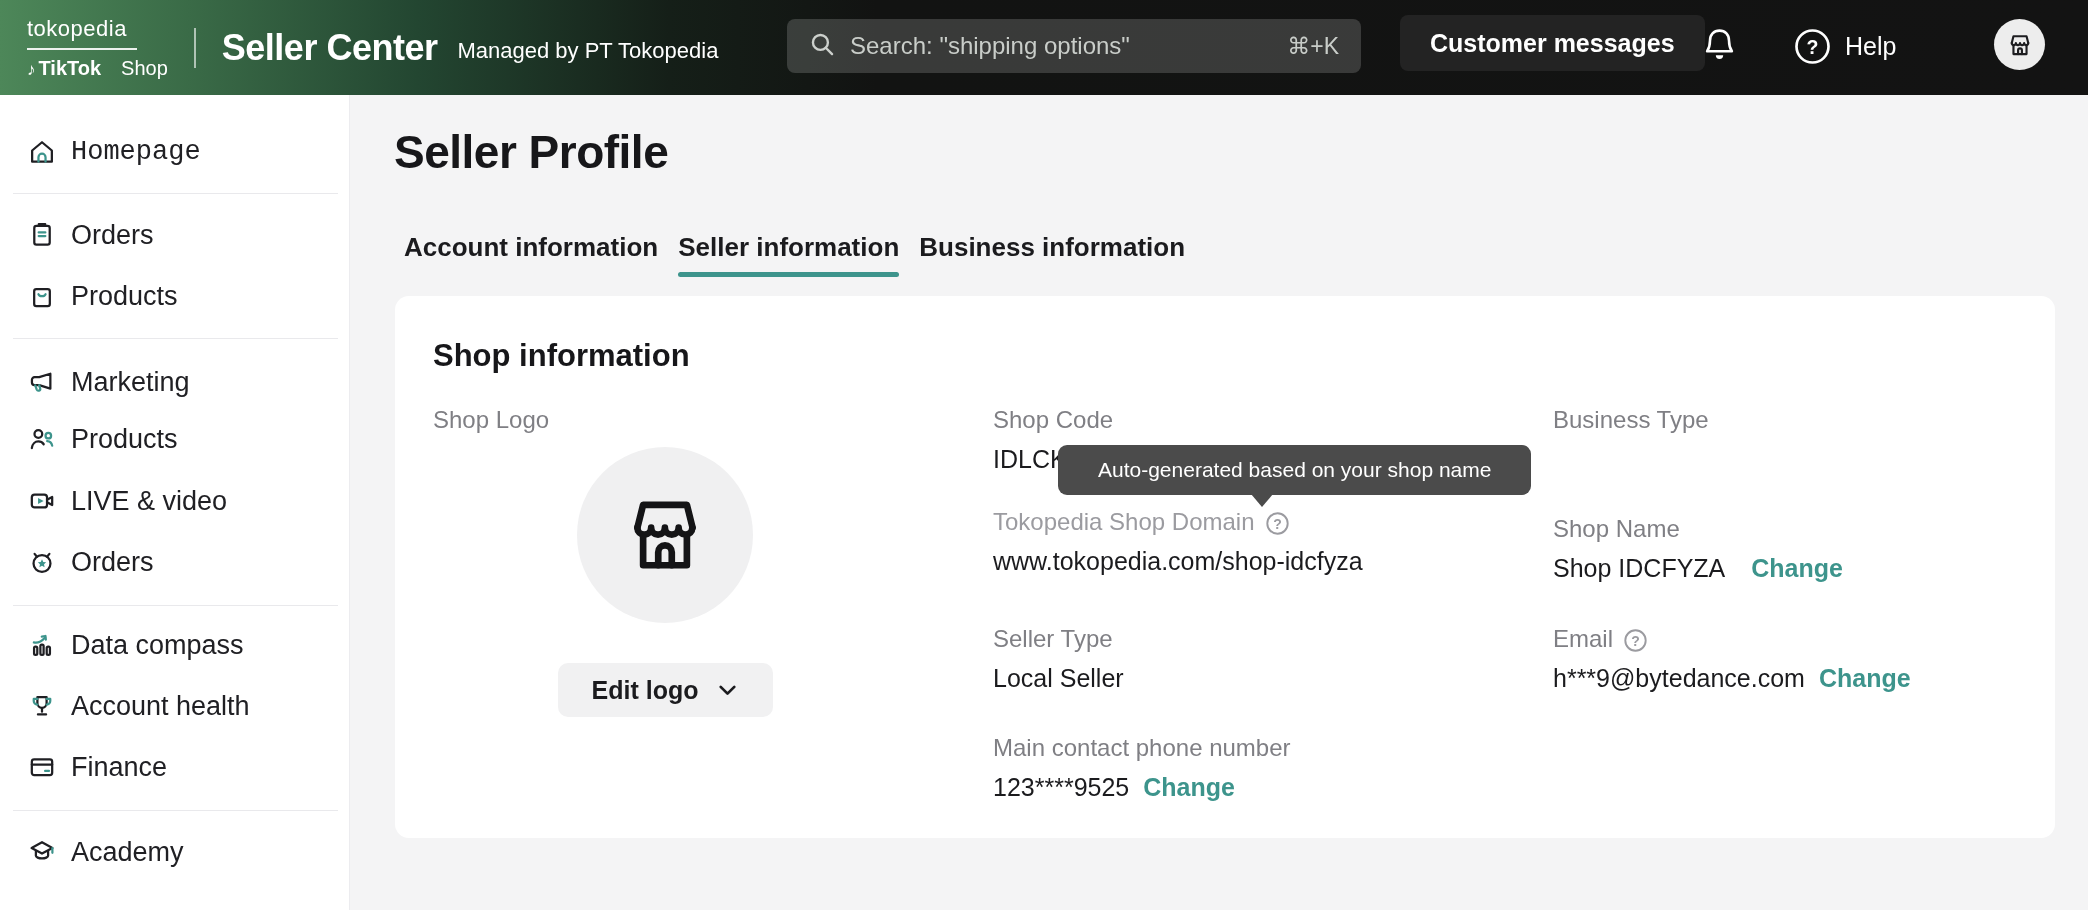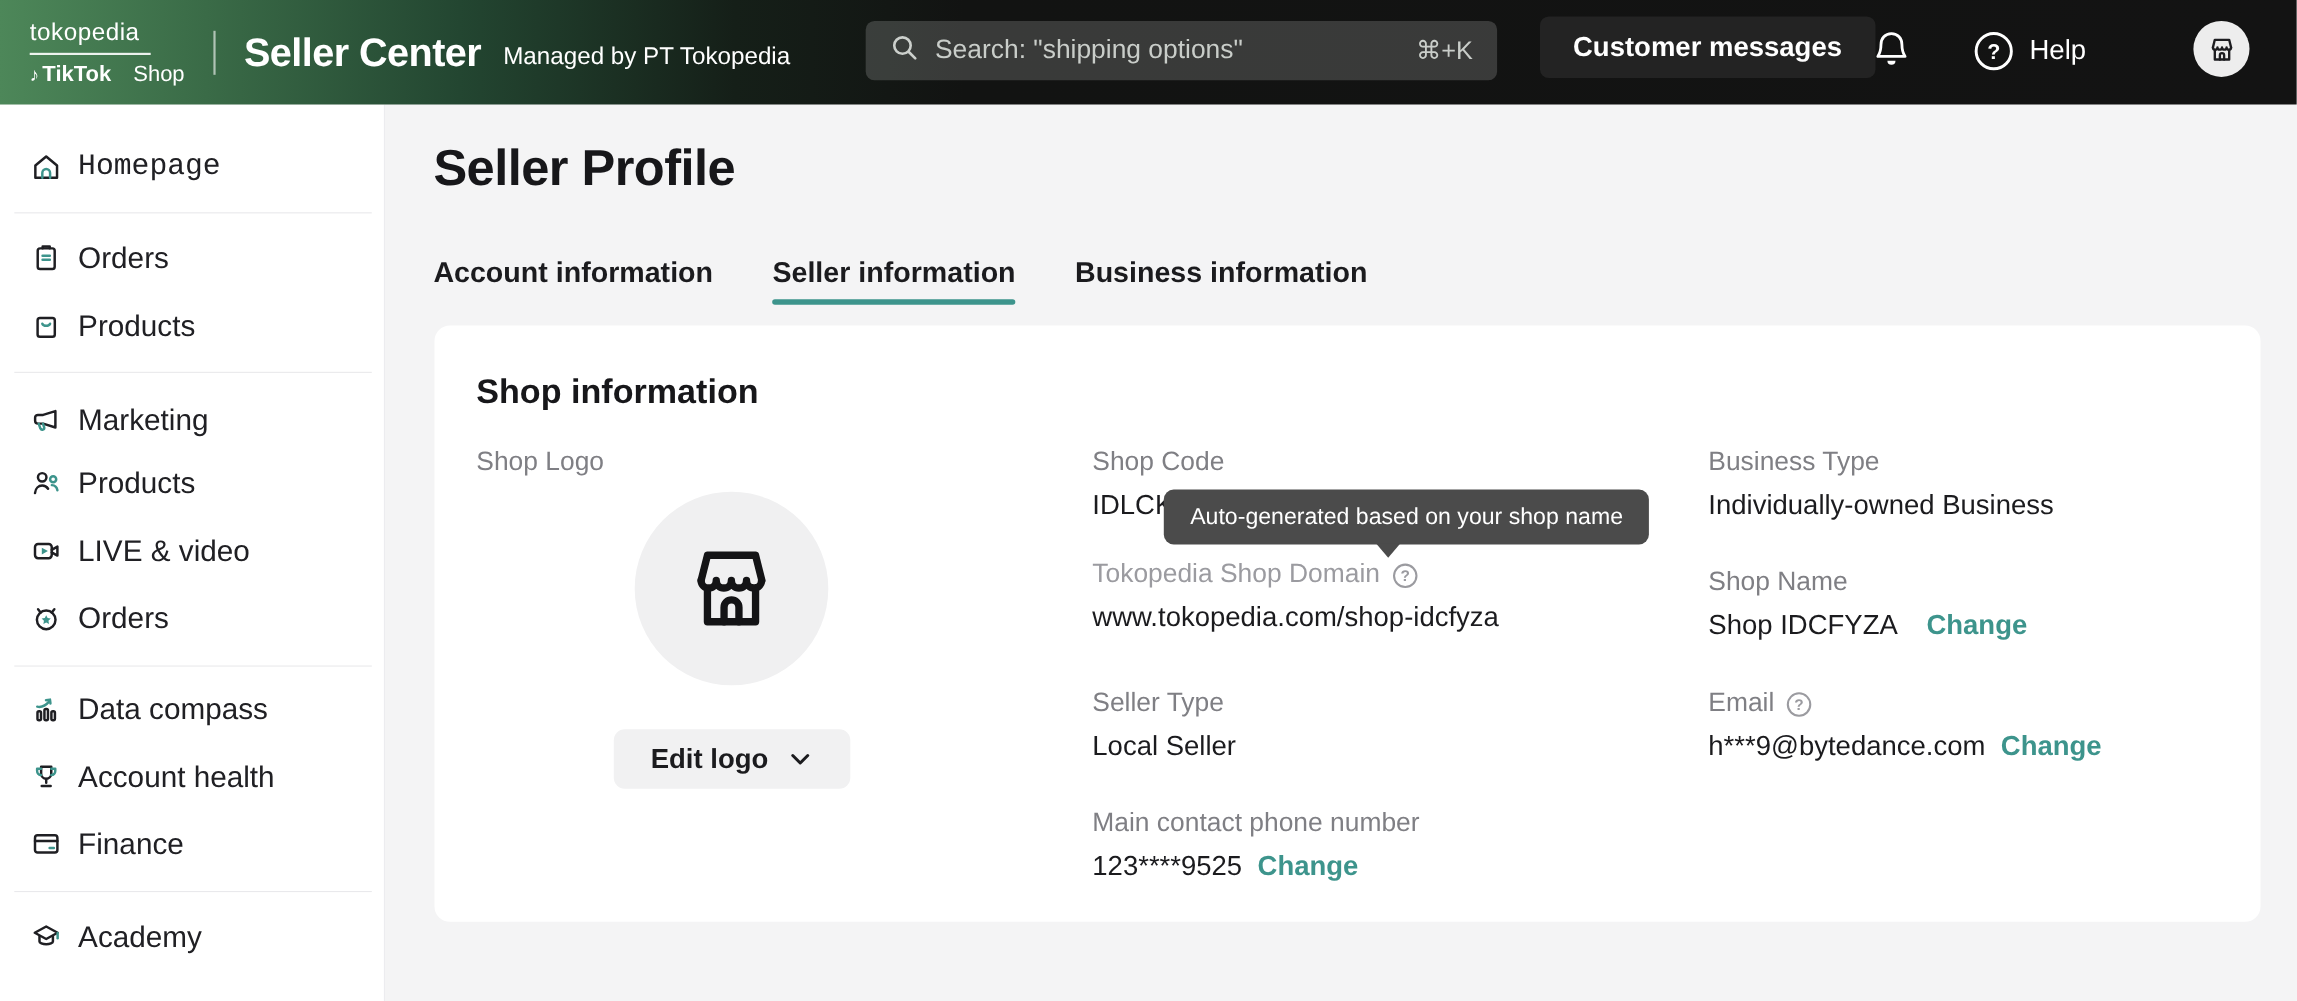--- a/index.html
+++ b/index.html
@@ -34,21 +34,21 @@
 
   
   .sidebar{position:absolute;left:0;top:95px;width:350px;height:815px;background:#fff;border-right:1px solid #ececef}
   .side-item{position:absolute;left:27px;height:44px;display:flex;align-items:center;gap:14px;cursor:pointer}
   .side-icon{width:30px;height:30px;display:flex;align-items:center;justify-content:center}
   .side-label{font-size:27px;color:#202024}
   .side-divider{position:absolute;left:13px;width:325px;height:1px;background:#e9e9ec}
 
   
   .page-title{position:absolute;left:394px;top:125px;font-size:46px;font-weight:700;letter-spacing:-.5px;color:#17171a}
-  .tabs{position:absolute;left:394px;top:232px;display:flex;gap:54px}
+  .tabs{position:absolute;left:404px;top:232px;display:flex;gap:20px}
   .tab{font-size:26px;font-weight:600;color:#1b1b1e;position:relative;cursor:pointer;white-space:nowrap}
   .tab.active::after{content:"";position:absolute;left:0;right:0;bottom:-14px;height:5px;border-radius:3px;background:#3d948c}
 
   .card{position:absolute;left:395px;top:296px;width:1660px;height:542px;background:#fff;border-radius:14px}
   .card-title{position:absolute;left:38px;top:42px;font-size:31px;font-weight:700;color:#17171a}
   .label{font-size:24px;color:#7f7f84;line-height:28px}
   .label.lighter{color:#9b9ba0}
   .lrow{display:flex;align-items:flex-end;gap:10px}
   .value{font-size:25px;color:#1b1b1e;line-height:30px}
   .vrow{display:flex;align-items:baseline}
@@ -56,21 +56,21 @@
   .f{position:absolute}
   .f .label{margin-bottom:10px}
 
   .logo-label{position:absolute;left:38px;top:110px}
   .logo-circle{position:absolute;left:182px;top:151px;width:176px;height:176px;border-radius:50%;background:#f0f0f1;
     display:flex;align-items:center;justify-content:center}
   .edit-btn{position:absolute;left:163px;top:367px;width:215px;height:54px;border-radius:10px;background:#f1f1f2;border:none;
     display:flex;align-items:center;justify-content:center;gap:18px;font-size:25px;font-weight:600;color:#1b1b1e;
     font-family:inherit;cursor:pointer}
 
-  .tooltip{position:absolute;left:663px;top:149px;height:50px;padding:0 24px;background:#4b4b4b;border-radius:9px;
+  .tooltip{position:absolute;left:663px;top:149px;height:50px;padding:0 40px;background:#4b4b4b;border-radius:9px;
     color:#fff;font-size:21px;display:flex;align-items:center;white-space:nowrap;z-index:3}
   .tooltip-arrow{position:absolute;left:856px;top:198px;width:0;height:0;border-left:11px solid transparent;
     border-right:11px solid transparent;border-top:13px solid #4b4b4b;z-index:3}
 </style>
 </head>
 <body>
 
 <div class="header">
   <div class="brand">
     <span class="brand-tokopedia">tokopedia</span>
@@ -297,21 +297,20 @@
   <div class="f" style="left:598px;top:438px">
     <div class="label">Main contact phone number</div>
     <div class="vrow" style="gap:14px">
       <span class="value">123****9525</span>
       <span class="chg">Change</span>
     </div>
   </div>
 
   <div class="f" style="left:1158px;top:110px">
     <div class="label">Business Type</div>
-    <div class="value">Individually-owned Business</div>
   </div>
 
   <div class="f" style="left:1158px;top:219px">
     <div class="label">Shop Name</div>
     <div class="vrow" style="gap:26px">
       <span class="value">Shop IDCFYZA</span>
       <span class="chg">Change</span>
     </div>
   </div>
 

